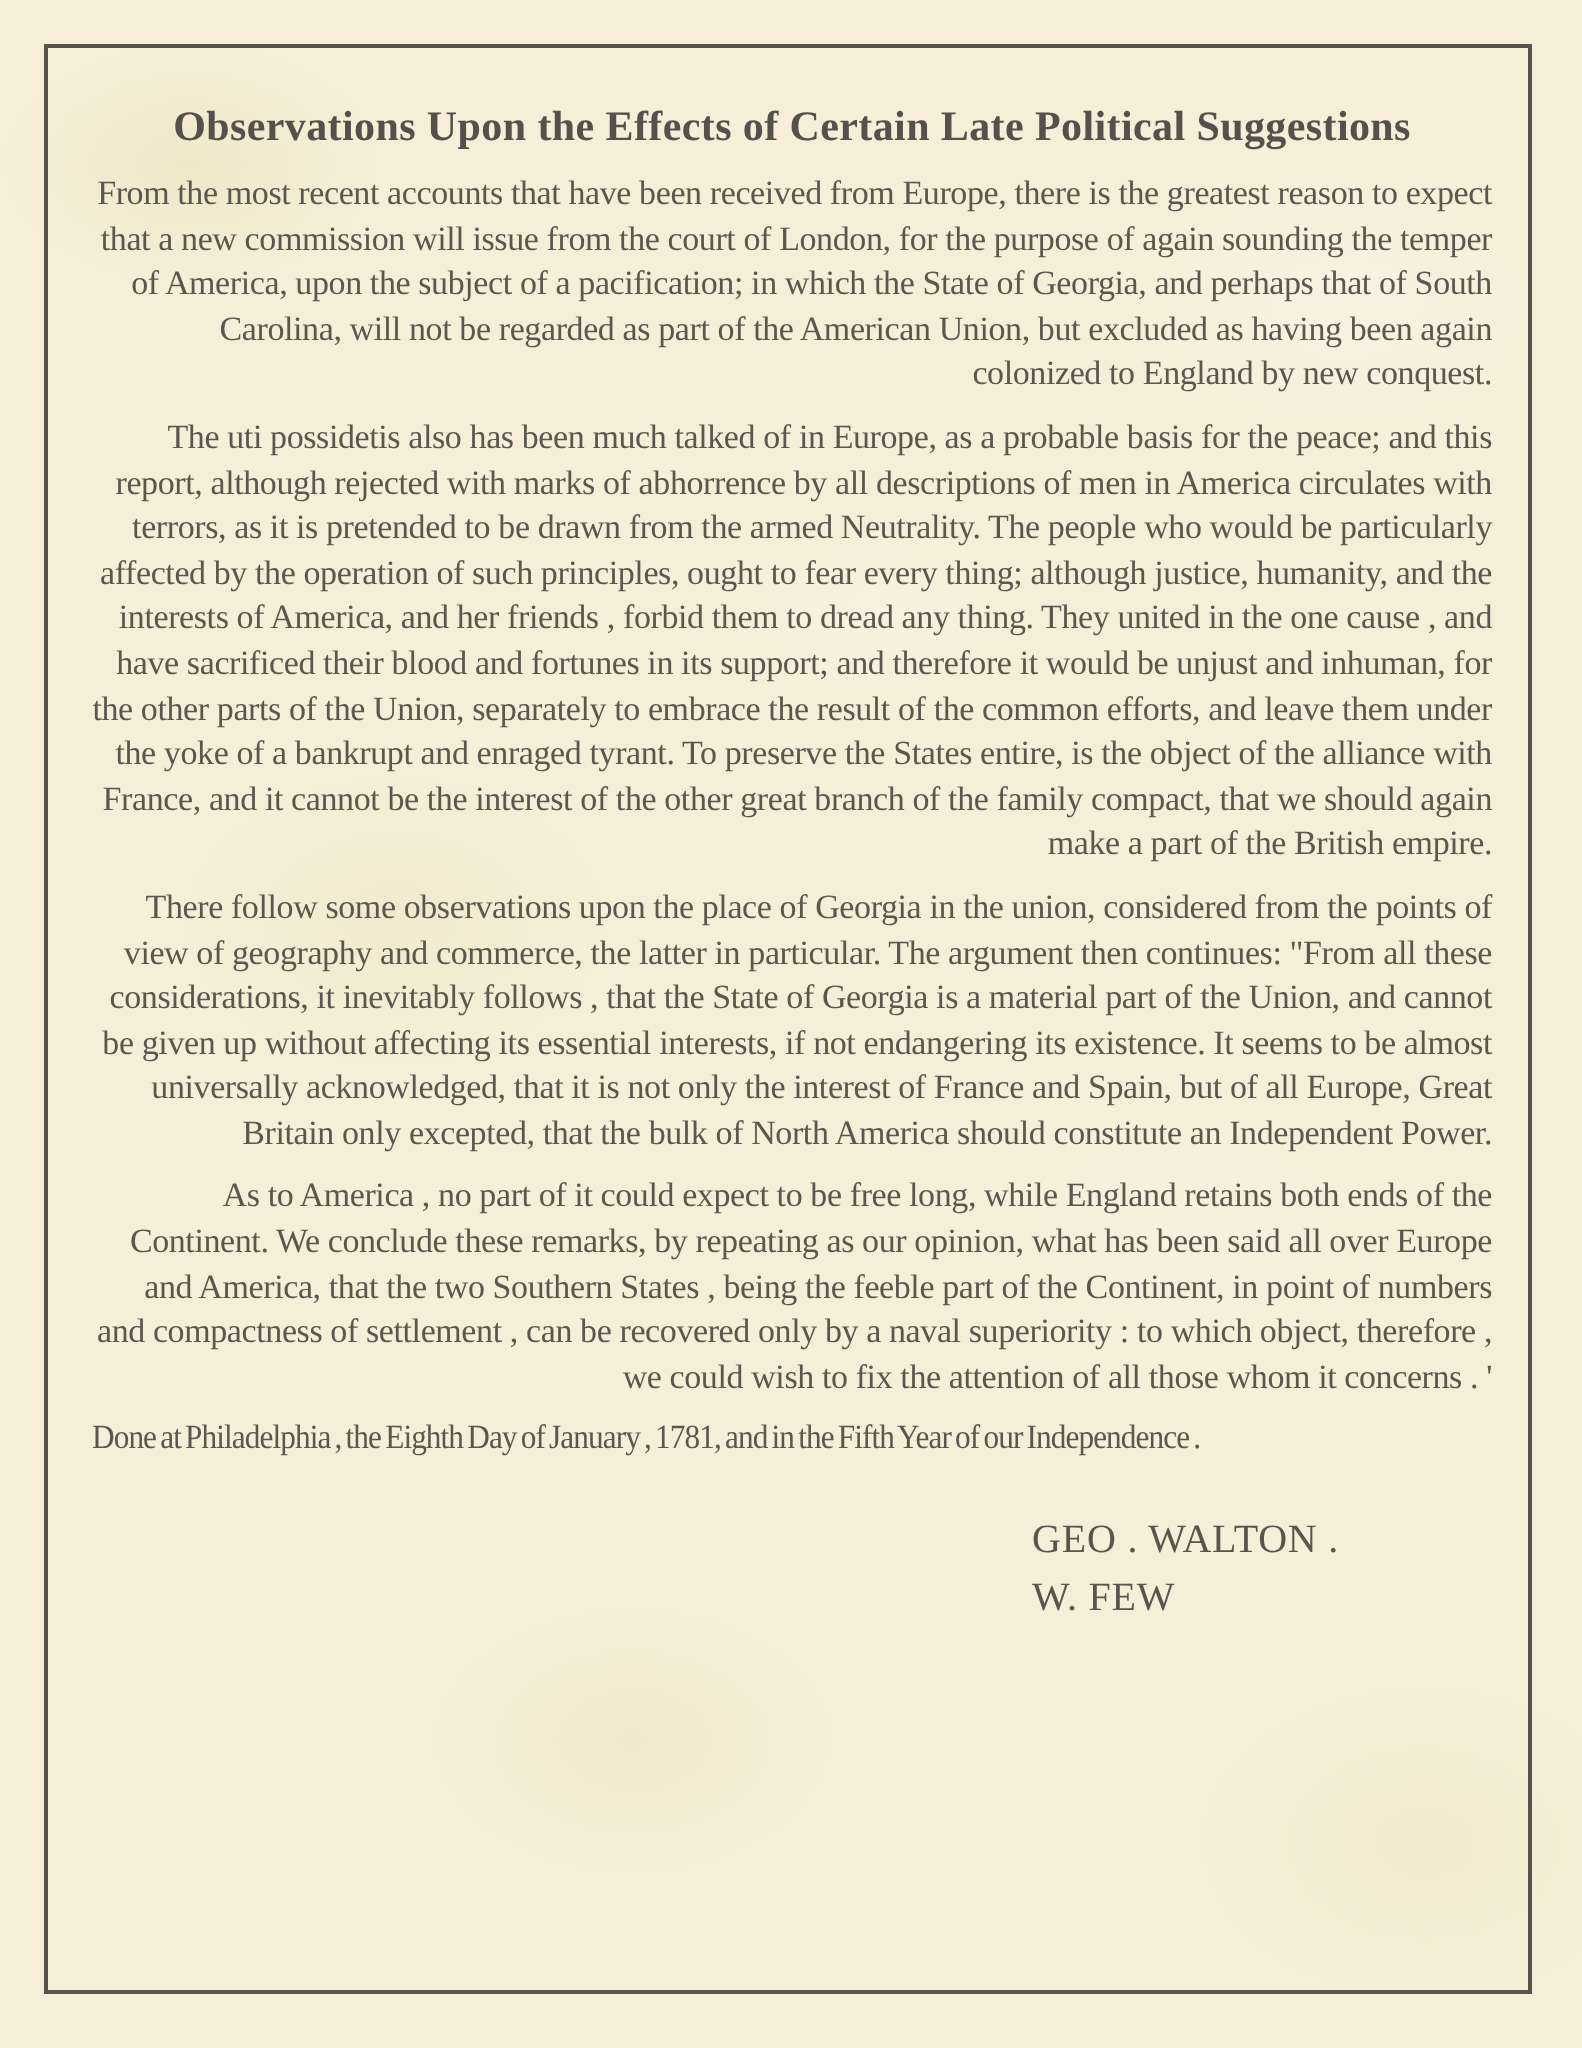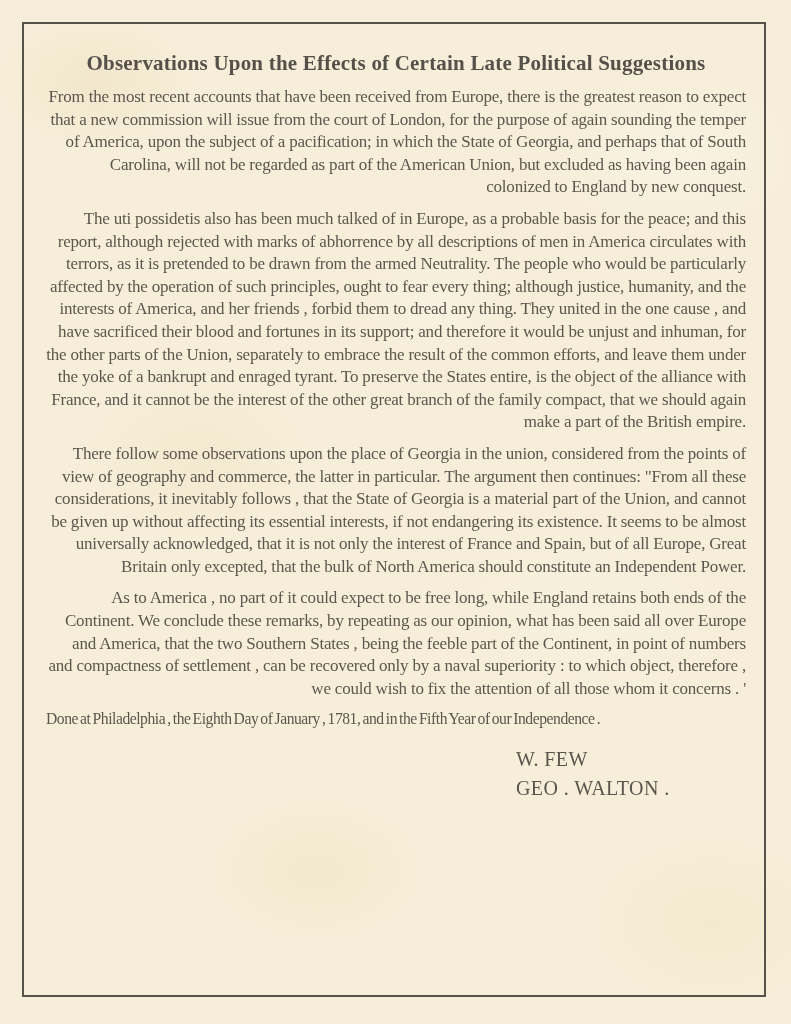--- a/index.html
+++ b/index.html
@@ -49,21 +49,21 @@
     color: #55504a;
   }
   .para {
     margin: 0 0 9px 0;
     font-size: 17px;
     line-height: 22.6px;
     letter-spacing: -0.2px;
     text-align: right;
   }
   .dateline-wrap {
-    margin: 0 0 13px 0;
+    margin: 0 0 24px 0;
     height: 23px;
     overflow: hidden;
   }
   .dateline {
     display: inline-block;
     white-space: nowrap;
     font-size: 17px;
     letter-spacing: -0.5px;
     word-spacing: -1.5px;
     transform: scaleX(0.92);
@@ -96,18 +96,18 @@
 
     <p class="para">There follow some observations upon the place of Georgia in the union, considered from the points of view of geography and commerce, the latter in particular. The argument then continues: "From all these considerations, it inevitably follows , that the State of Georgia is a material part of the Union, and cannot be given up without affecting its essential interests, if not endangering its existence. It seems to be almost universally acknowledged, that it is not only the interest of France and Spain, but of all Europe, Great Britain only excepted, that the bulk of North America should constitute an Independent Power.</p>
 
     <p class="para">As to America , no part of it could expect to be free long, while England retains both ends of the Continent. We conclude these remarks, by repeating as our opinion, what has been said all over Europe and America, that the two Southern States , being the feeble part of the Continent, in point of numbers and compactness of settlement , can be recovered only by a naval superiority : to which object, therefore , we could wish to fix the attention of all those whom it concerns . '</p>
 
     <div class="dateline-wrap">
       <span class="dateline">Done at Philadelphia , the Eighth Day of January , 1781, and in the Fifth Year of our Independence .</span>
     </div>
 
     <div class="signatures">
+      <div class="signature-line">GEO . WALTON .</div>
       <div class="signature-line">W. FEW</div>
-      <div class="signature-line">GEO . WALTON .</div>
     </div>
 
   </div>
 </div>
 
 </body></html>

